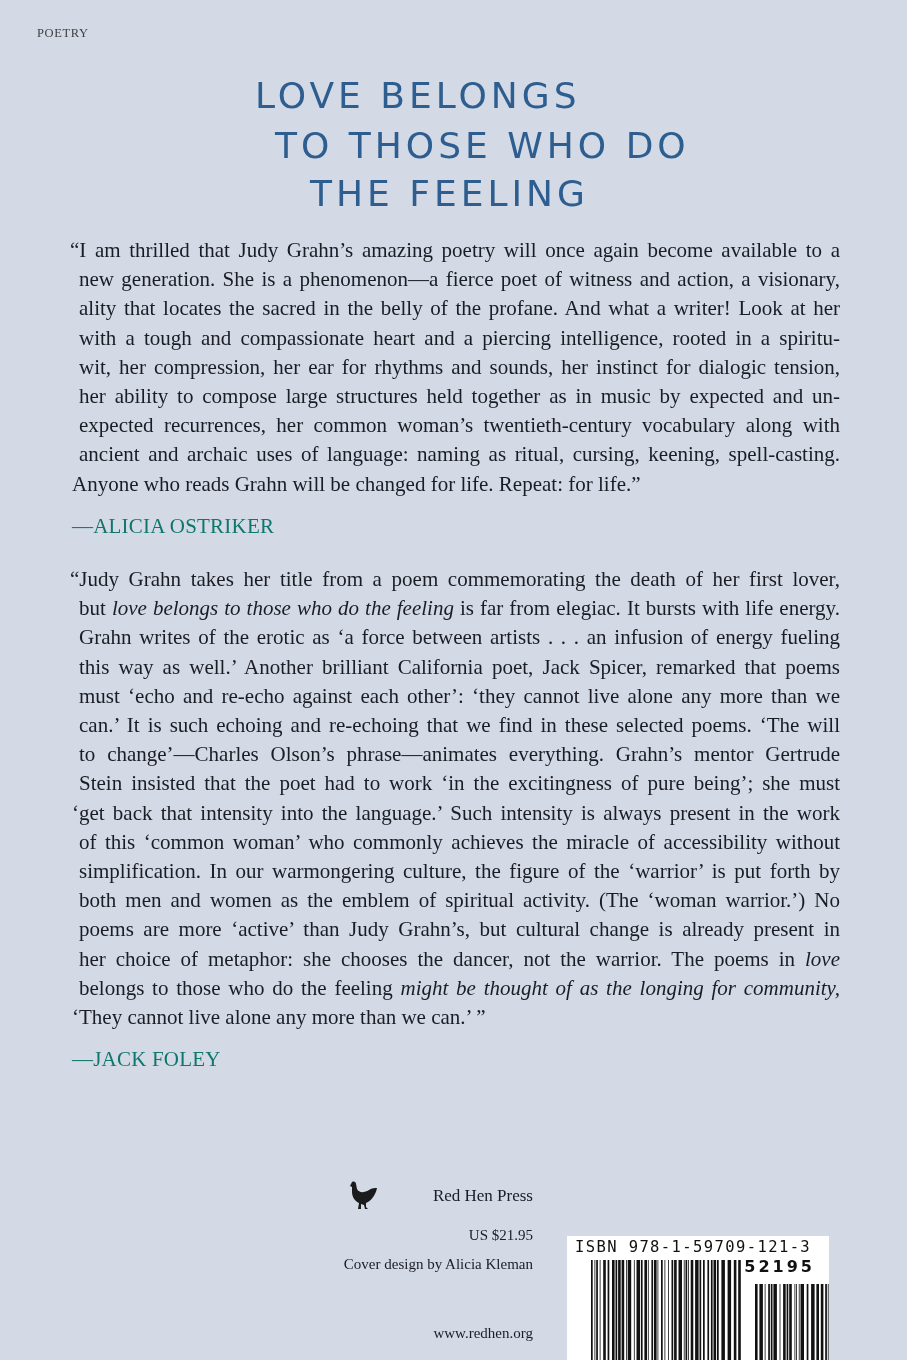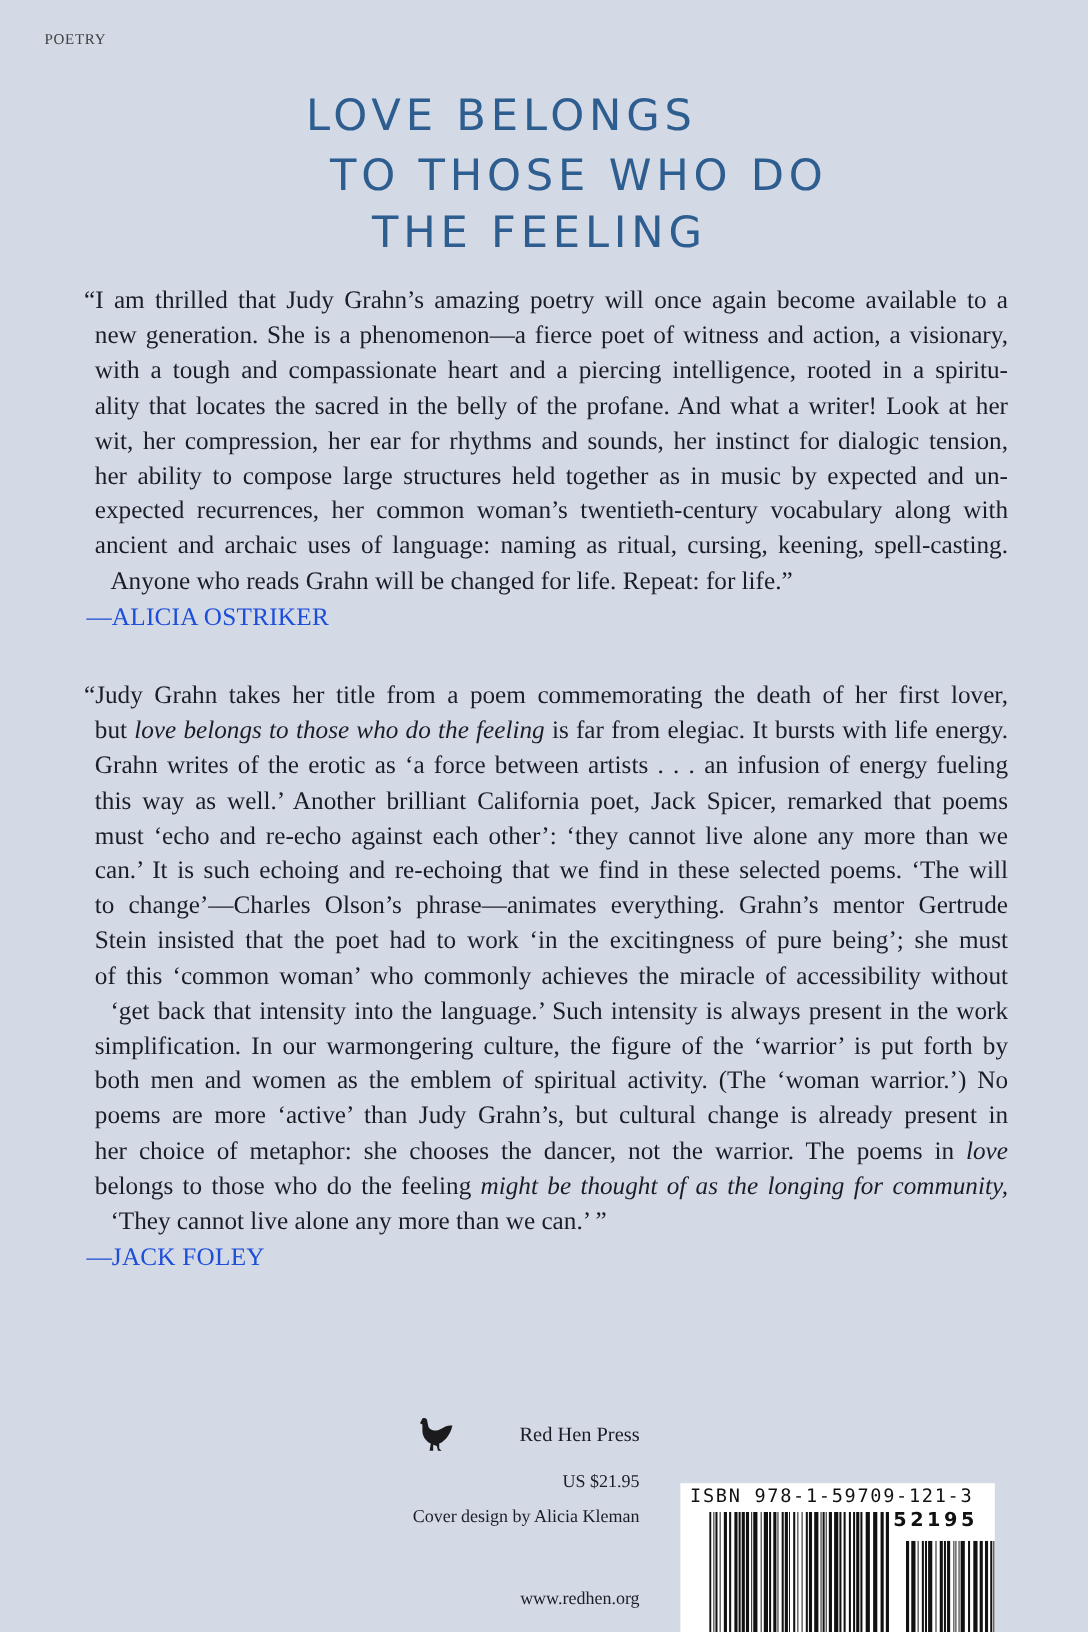--- a/index.html
+++ b/index.html
@@ -58,32 +58,31 @@
       padding-left: 9px;
     }
     .quote .line.first {
       padding-left: 0;
     }
     .quote .line.last {
       text-align-last: left;
     }
     .quote .line.outdent {
       padding-left: 2px;
-      margin-left: 20px;
     }
     .quote em {
       font-style: italic;
     }
     .attribution {
       display: block;
-      color: #1d4ed8;
+      color: #0f766e;
       font-size: 21px;
       letter-spacing: 0.2px;
       padding-left: 2px;
-      margin-top: 1px;
+      margin-top: 13px;
     }
     #q1 { top: 236px; }
     #q2 { top: 565px; }
 
     .publisher-block {
       position: absolute;
       left: 320px;
       top: 1180px;
       width: 213px;
       text-align: right;
@@ -180,43 +179,43 @@
     <text x="5" y="38">LOVE BELONGS</text>
     <text x="25" y="88">TO THOSE WHO DO</text>
     <text x="60" y="136">THE FEELING</text>
   </svg>
 </div>
 
 <div class="quote" id="q1">
   <div class="quote-lines">
       <span class="line first">“I am thrilled that Judy Grahn’s amazing poetry will once again become available to a</span>
       <span class="line">new generation. She is a phenomenon—a fierce poet of witness and action, a visionary,</span>
+      <span class="line">ality that locates the sacred in the belly of the profane. And what a writer! Look at her</span>
       <span class="line">with a tough and compassionate heart and a piercing intelligence, rooted in a spiritu-</span>
-      <span class="line">ality that locates the sacred in the belly of the profane. And what a writer! Look at her</span>
       <span class="line">wit, her compression, her ear for rhythms and sounds, her instinct for dialogic tension,</span>
       <span class="line">her ability to compose large structures held together as in music by expected and un-</span>
       <span class="line">expected recurrences, her common woman’s twentieth-century vocabulary along with</span>
       <span class="line">ancient and archaic uses of language: naming as ritual, cursing, keening, spell-casting.</span>
       <span class="line last outdent">Anyone who reads Grahn will be changed for life. Repeat: for life.”</span>
     </div>
   <span class="attribution">—ALICIA OSTRIKER</span>
 </div>
 
 <div class="quote" id="q2">
   <div class="quote-lines">
       <span class="line first">“Judy Grahn takes her title from a poem commemorating the death of her first lover,</span>
       <span class="line">but <em>love belongs to those who do the feeling</em> is far from elegiac. It bursts with life energy.</span>
       <span class="line">Grahn writes of the erotic as ‘a force between artists . . . an infusion of energy fueling</span>
       <span class="line">this way as well.’ Another brilliant California poet, Jack Spicer, remarked that poems</span>
       <span class="line">must ‘echo and re-echo against each other’: ‘they cannot live alone any more than we</span>
       <span class="line">can.’ It is such echoing and re-echoing that we find in these selected poems. ‘The will</span>
       <span class="line">to change’—Charles Olson’s phrase—animates everything. Grahn’s mentor Gertrude</span>
       <span class="line">Stein insisted that the poet had to work ‘in the excitingness of pure being’; she must</span>
+      <span class="line outdent">‘get back that intensity into the language.’ Such intensity is always present in the work</span>
       <span class="line">of this ‘common woman’ who commonly achieves the miracle of accessibility without</span>
-      <span class="line outdent">‘get back that intensity into the language.’ Such intensity is always present in the work</span>
       <span class="line">simplification. In our warmongering culture, the figure of the ‘warrior’ is put forth by</span>
       <span class="line">both men and women as the emblem of spiritual activity. (The ‘woman warrior.’) No</span>
       <span class="line">poems are more ‘active’ than Judy Grahn’s, but cultural change is already present in</span>
       <span class="line">her choice of metaphor: she chooses the dancer, not the warrior. The poems in <em>love</em></span>
       <span class="line">belongs to those who do the feeling<em> might be thought of as the longing for community,</em></span>
       <span class="line last outdent">‘They cannot live alone any more than we can.’ ”</span>
     </div>
   <span class="attribution">—JACK FOLEY</span>
 </div>
 

